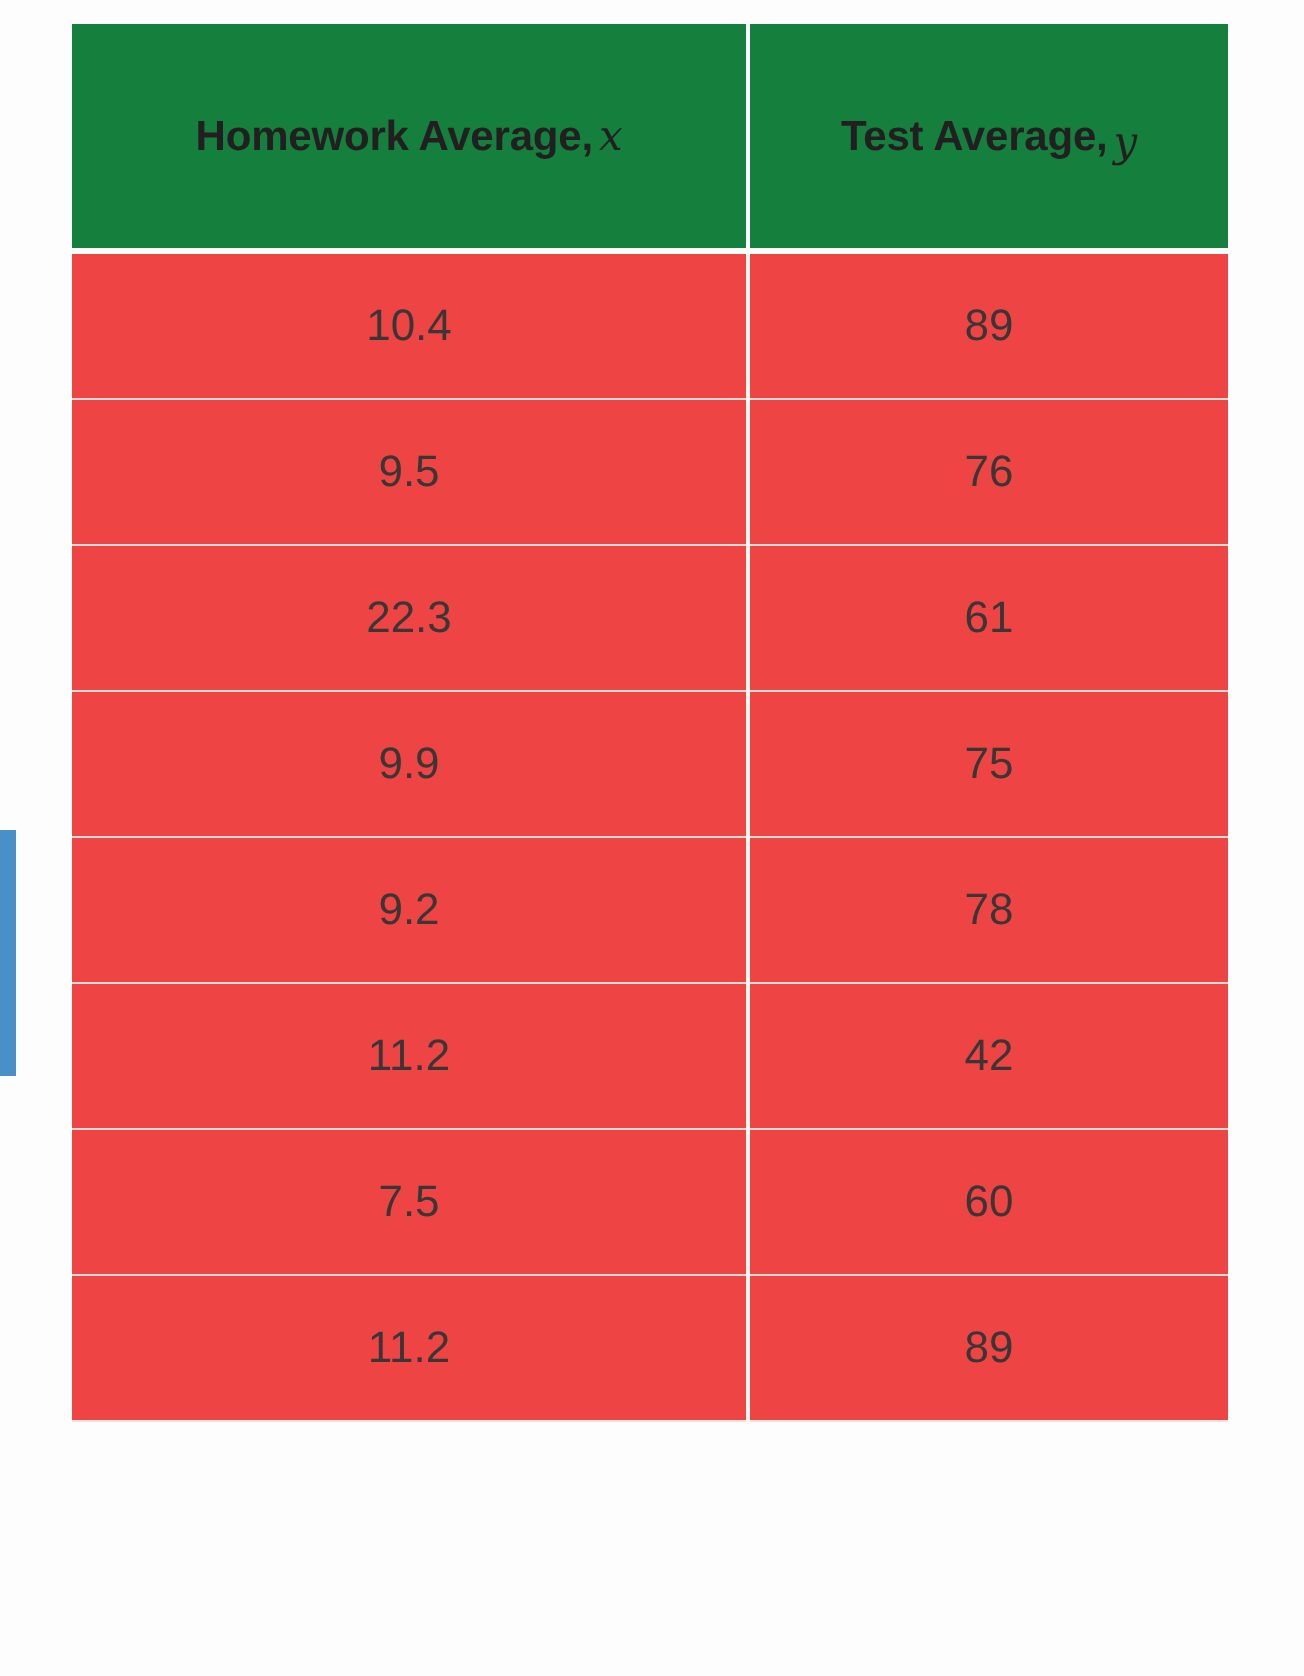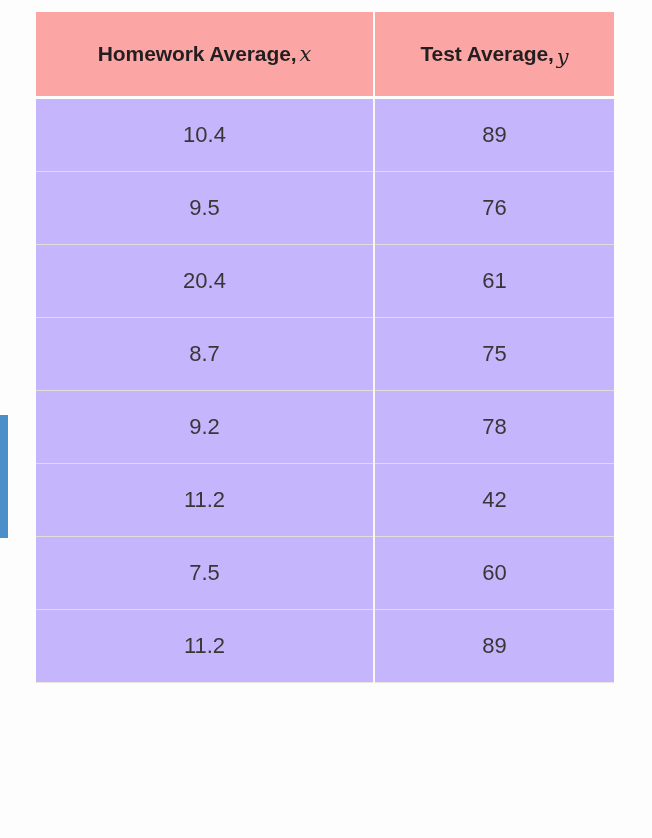--- a/index.html
+++ b/index.html
@@ -35,36 +35,36 @@
   table.data-table {
     width: 578px;
     border-collapse: collapse;
     table-layout: fixed;
   }
 
   table.data-table col.col-x { width: 338px; }
   table.data-table col.col-y { width: 240px; }
 
   thead th {
-    background: #fca5a5;
+    background: #15803d;
     color: #231f20;
     font-size: 21px;
     font-weight: bold;
     text-align: center;
     height: 80px;
-    padding: 2px 8px;
+    padding: 16px 8px;
     border: none;
     letter-spacing: -0.1px;
   }
   thead th.th-x {
     border-right: 2px solid #fdfdfd;
   }
 
   tbody td {
-    background: #c4b5fd;
+    background: #ef4444;
     color: #3a3636;
     font-size: 22px;
     text-align: center;
     height: 72px;
     padding: 0;
     border-top: 1px solid #e3dcd8;
   }
   tbody tr:first-child td {
     border-top: 3px solid #fdfdfd;
   }
@@ -107,25 +107,25 @@
     <tbody>
       <tr>
         <td class="td-x">10.4</td>
         <td class="td-y">89</td>
       </tr>
       <tr>
         <td class="td-x">9.5</td>
         <td class="td-y">76</td>
       </tr>
       <tr>
-        <td class="td-x">20.4</td>
+        <td class="td-x">22.3</td>
         <td class="td-y">61</td>
       </tr>
       <tr>
-        <td class="td-x">8.7</td>
+        <td class="td-x">9.9</td>
         <td class="td-y">75</td>
       </tr>
       <tr>
         <td class="td-x">9.2</td>
         <td class="td-y">78</td>
       </tr>
       <tr>
         <td class="td-x">11.2</td>
         <td class="td-y">42</td>
       </tr>

